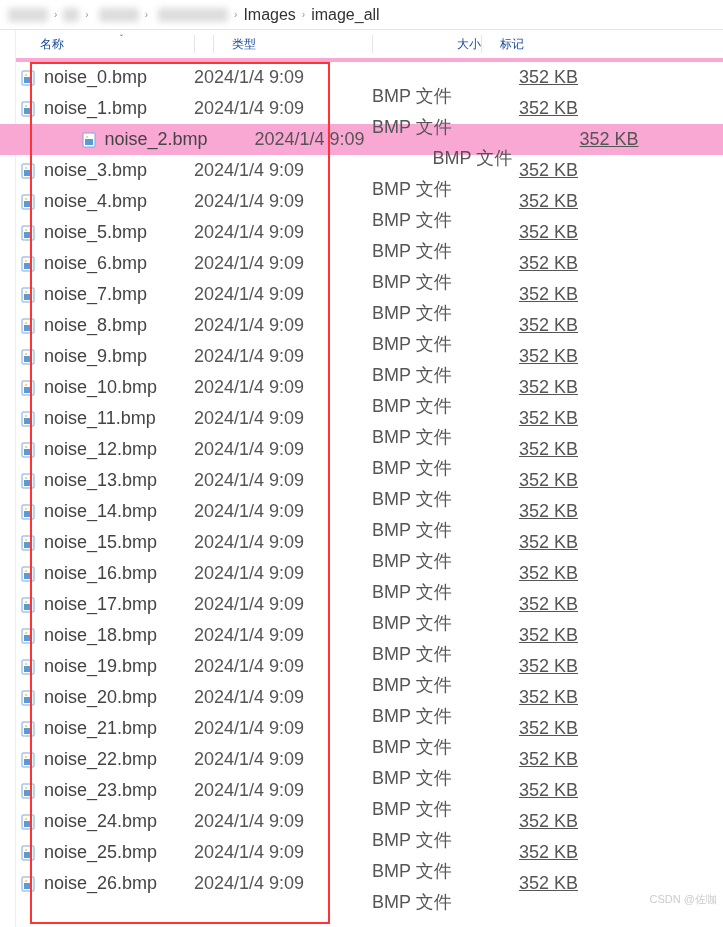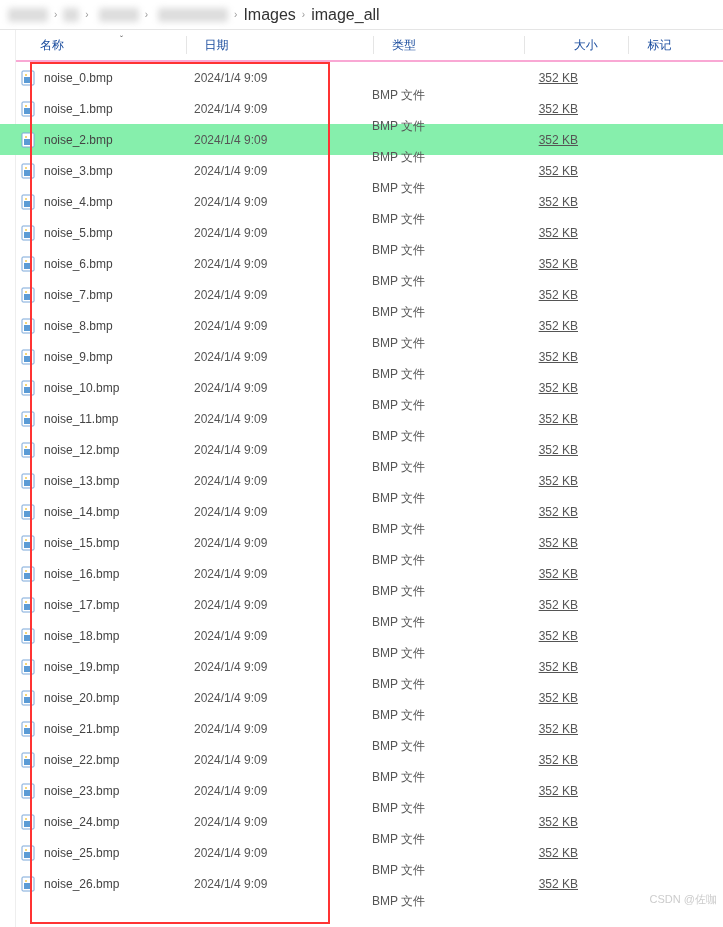--- a/index.html
+++ b/index.html
@@ -40,30 +40,30 @@
       font-size: 10px;
     }
     .breadcrumb-item {
       color: #333;
       font-size: 16px;
     }
     .headers {
       display: flex;
       align-items: center;
       height: 32px;
-      border-bottom: 2px solid #f9a8d4;
+      border-bottom: 4px solid #f9a8d4;
       background: #fff;
       padding-left: 40px;
       color: #1a5fb4;
       font-size: 12px;
     }
     .col-name { width: 154px; position: relative; }
     .col-date { width: 178px; }
     .col-type { width: 140px; }
-    .col-size { width: 90px; text-align: center; }
+    .col-size { width: 90px; text-align: right; }
     .col-tag { width: 80px; }
     .hdr { color:#16499c; cursor: default; }
     .sort-indicator {
       position: absolute;
       left: 80px;
       top: -3px;
       font-size: 9px;
       color: #555;
     }
     .hdr-sep {
@@ -83,25 +83,25 @@
       height: 923px;
       border: 2px solid #ff3333;
       pointer-events: none;
       z-index: 5;
     }
     .row {
       display: flex;
       align-items: center;
       height: 31px;
       padding-left: 40px;
-      font-size: 12px;
+      font-size: 18px;
       color: #444;
       cursor: default;
     }
-    .row.selected { background: #86efac; }
+    .row.selected { background: #f9a8d4; justify-content: center; }
     .icon-cell {
       width: 20px;
       display:flex;
       align-items:center;
       margin-left:-20px;
     }
     .file-icon {
       width: 16px;
       height: 16px;
     }
@@ -143,21 +143,20 @@
 </div>
 
 <div class="left-edge"></div>
 
 <div class="headers">
   <div class="hdr col-name">
     <span>名称</span>
     <span class="sort-indicator">ˇ</span>
   </div>
   <div class="hdr-sep"></div>
-  <div class="hdr col-date">日期</div>
   <div class="hdr-sep"></div>
   <div class="hdr col-type">类型</div>
   <div class="hdr-sep"></div>
   <div class="hdr col-size">大小</div>
   <div class="hdr-sep"></div>
   <div class="hdr col-tag">标记</div>
 </div>
 
 <div class="file-list" id="file-list">
 <div class="row">

